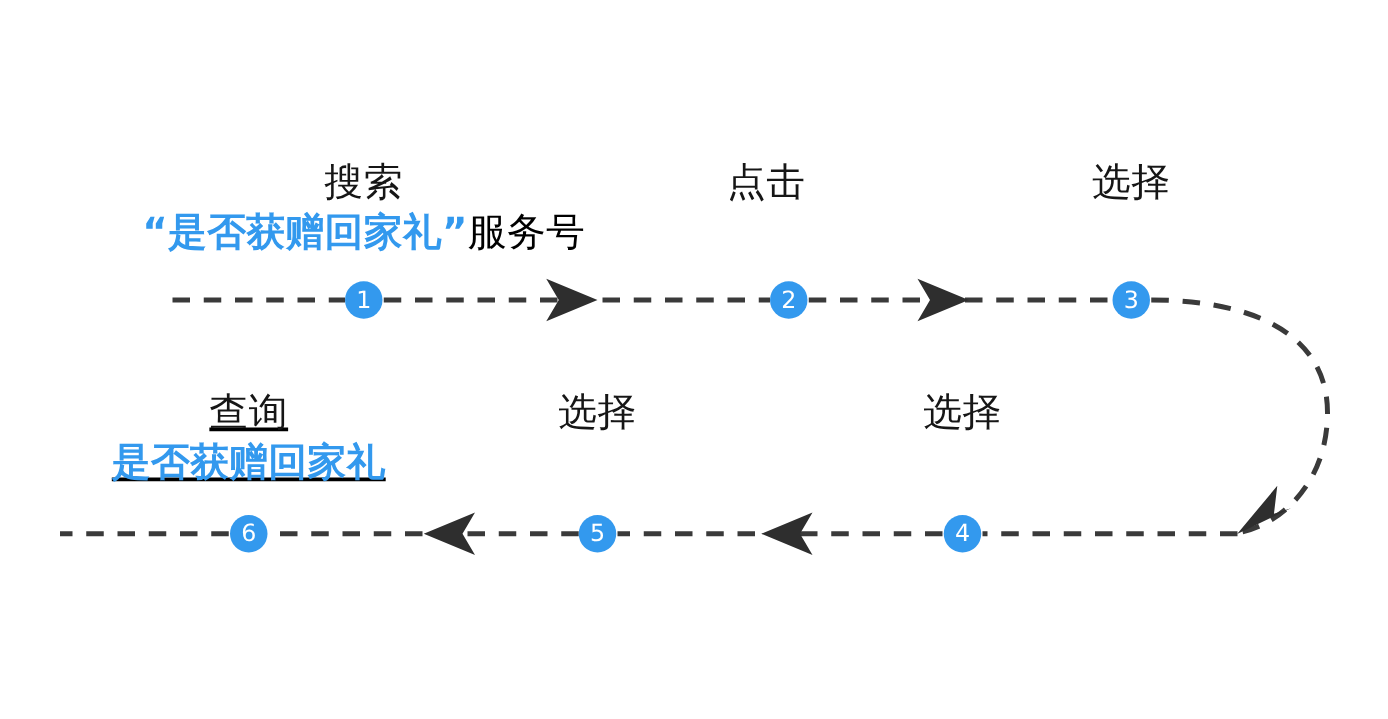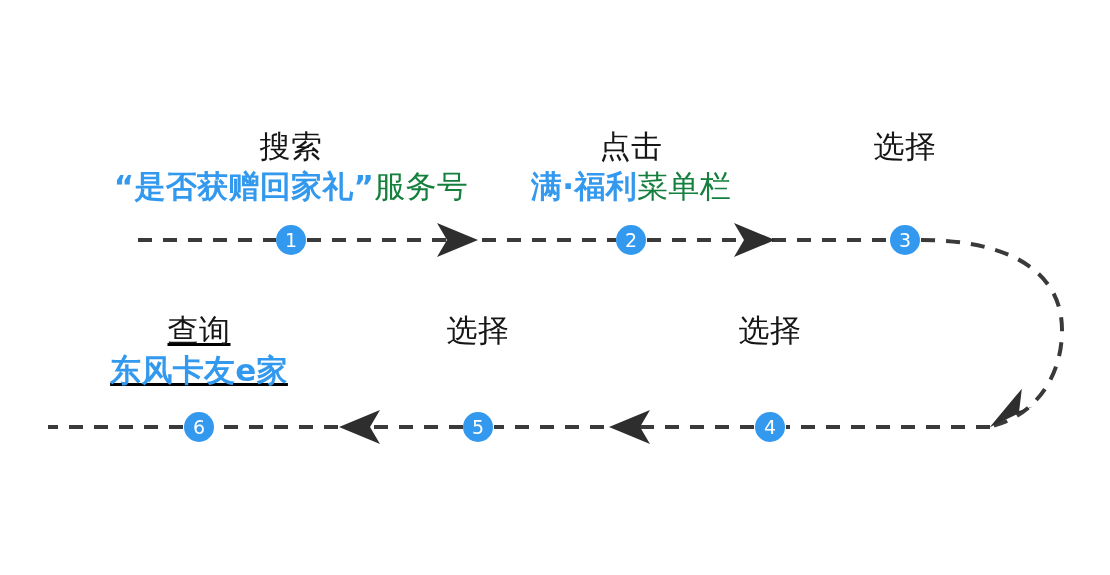--- a/index.html
+++ b/index.html
@@ -41,21 +41,21 @@
   }
   .label-target {
     font-size: 31px;
     color: #3399ee;
     font-weight: 700;
     letter-spacing: 0.3px;
     display: block;
     margin-top: 4px;
   }
   .label-target .plain-tail {
-    color: #15803d;
+    color: #000000;
     font-weight: 400;
   }
   .badge {
     position: absolute;
     width: 30px;
     height: 30px;
     border-radius: 50%;
     background: #3399ee;
     color: #ffffff;
     font-size: 19px;
@@ -99,40 +99,39 @@
 
     <path d="M 339 427 L 380 410 L 370 427 L 380 444 Z" fill="#2e2e2e"></path>
   </svg>
 
   <div class="step-labels" style="left:291px; top:129px;">
     <span class="label-action">搜索</span>
     <span class="label-target"><span>“是否获赠回家礼”</span><span class="plain-tail">服务号</span></span>
   </div>
   <div class="badge" style="left:291px; top:240px;">1</div>
 
-  <div class="step-labels" style="left:631px; top:129px;">
+  <div class="step-labels" style="left:613px; top:129px;">
     <span class="label-action">点击</span>
-    <span class="label-target"><span>满·福利</span><span class="plain-tail">菜单栏</span></span>
   </div>
   <div class="badge" style="left:631px; top:240px;">2</div>
 
   <div class="step-labels" style="left:905px; top:129px;">
     <span class="label-action">选择</span>
   </div>
   <div class="badge" style="left:905px; top:240px;">3</div>
 
   <div class="step-labels" style="left:770px; top:313px;">
     <span class="label-action">选择</span>
   </div>
   <div class="badge" style="left:770px; top:427px;">4</div>
 
   <div class="step-labels" style="left:478px; top:313px;">
     <span class="label-action">选择</span>
   </div>
   <div class="badge" style="left:478px; top:427px;">5</div>
 
   <div class="step-labels" style="left:199px; top:313px;text-decoration:underline;">
     <span class="label-action">查询</span>
-    <span class="label-target"><span>东风卡友e家</span><span class="plain-tail"></span></span>
+    <span class="label-target"><span>是否获赠回家礼</span><span class="plain-tail"></span></span>
   </div>
   <div class="badge" style="left:199px; top:427px;">6</div>
 
 </div>
 
 </body></html>

